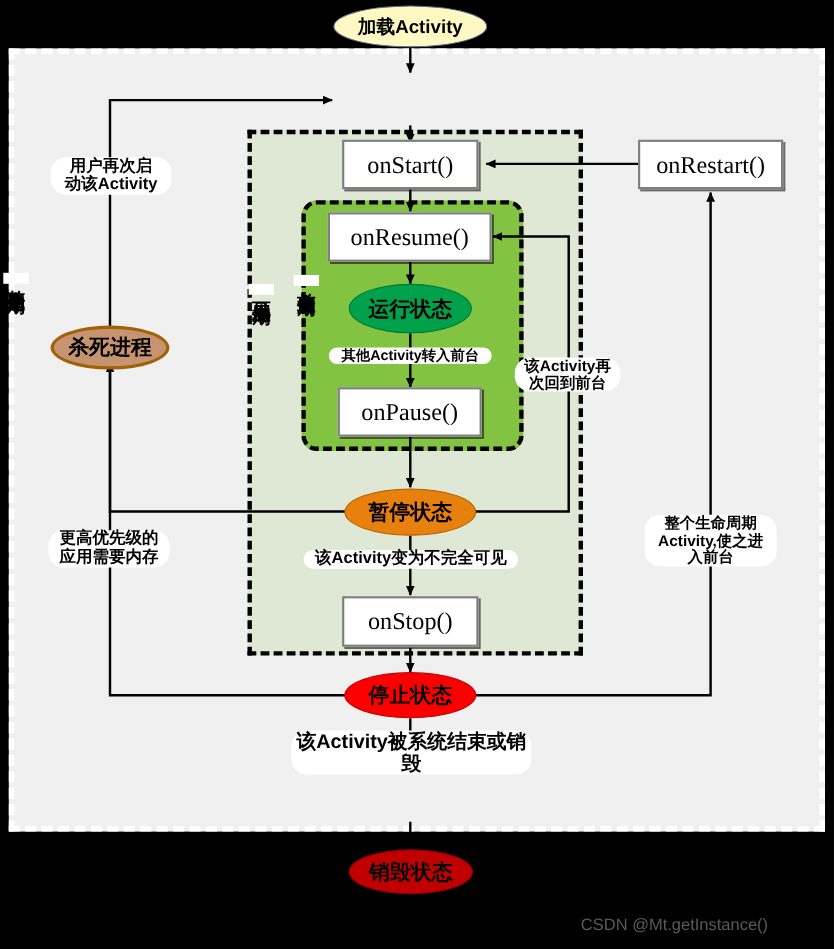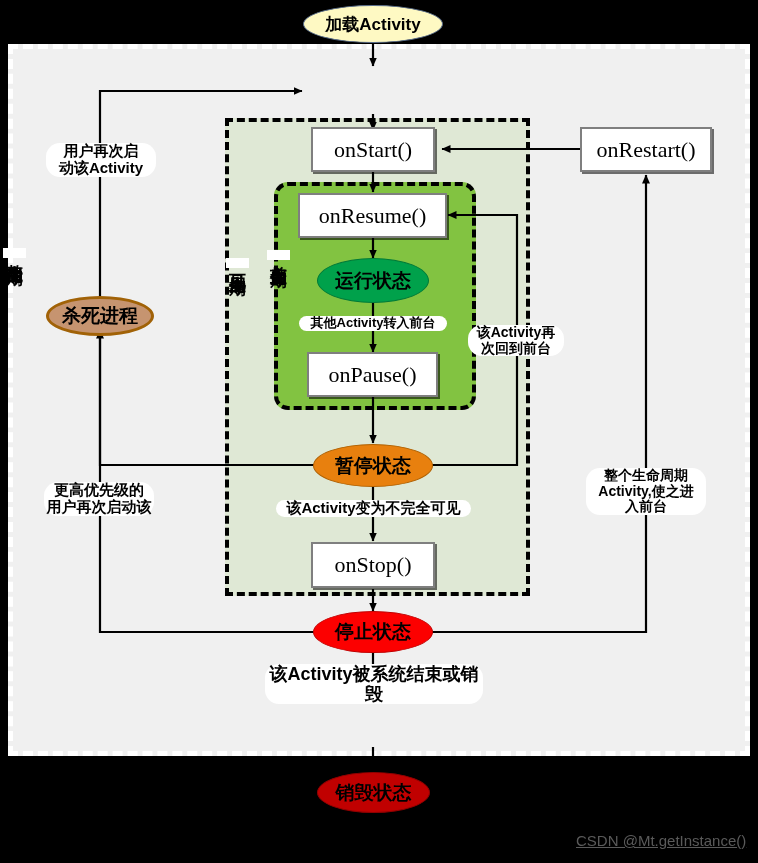--- a/index.html
+++ b/index.html
@@ -126,25 +126,25 @@
 
   <div class="chip" style="left:46px;top:143px;width:110px;font-size:15px;">用户再次启
 动该Activity</div>
 
   <div class="chip" style="left:299px;top:316px;width:148px;font-size:13px;">其他Activity转入前台</div>
 
   <div class="chip" style="left:468px;top:325px;width:96px;font-size:14px;">该Activity再
 次回到前台</div>
 
   <div class="chip" style="left:44px;top:482px;width:110px;font-size:15px;">更高优先级的
-用户再次启动该</div>
+应用需要内存</div>
 
   <div class="chip" style="left:276px;top:500px;width:195px;font-size:15px;">该Activity变为不完全可见</div>
 
   <div class="chip" style="left:586px;top:468px;width:120px;font-size:14px;">整个生命周期
 Activity,使之进
 入前台</div>
 
   <div class="chip" style="left:265px;top:664px;width:218px;font-size:18px;">该Activity被系统结束或销毁</div>
 
-  <div class="watermark" style="left:576px;top:832px;text-decoration:underline;">CSDN @Mt.getInstance()</div>
+  <div class="watermark" style="left:528px;top:832px;">CSDN @Mt.getInstance()</div>
 
 </div>
 
 </body></html>

